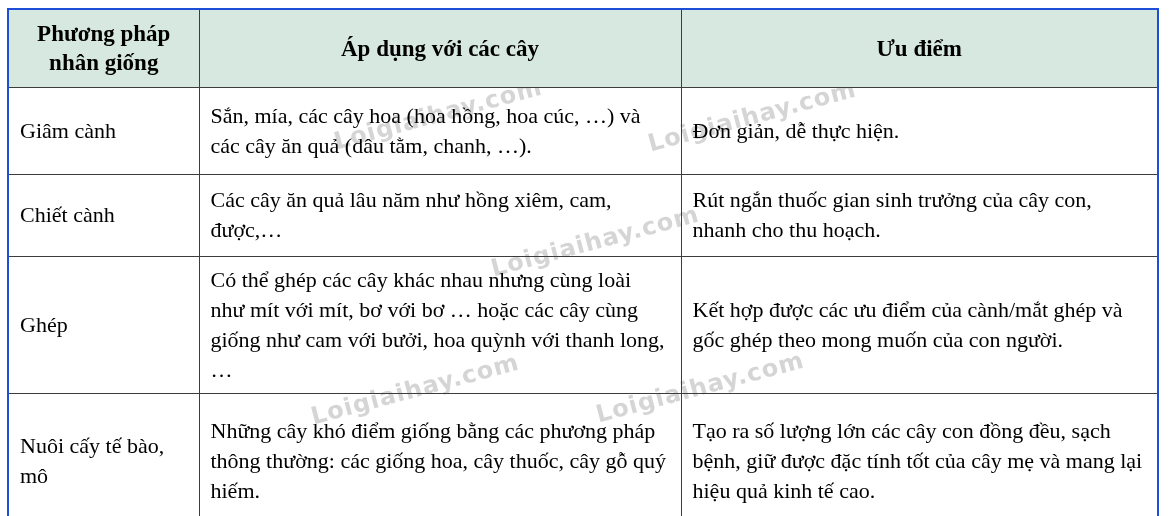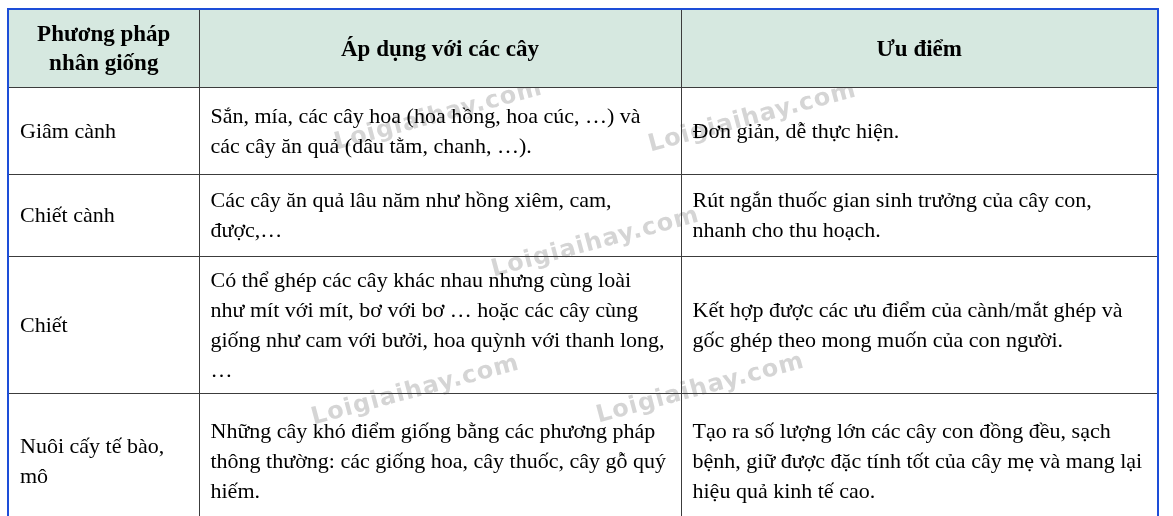--- a/index.html
+++ b/index.html
@@ -105,21 +105,21 @@
         <td>Giâm cành</td>
         <td>Sắn, mía, các cây hoa (hoa hồng, hoa cúc, …) và các cây ăn quả (dâu tằm, chanh, …).</td>
         <td>Đơn giản, dễ thực hiện.</td>
       </tr>
       <tr class="row-2">
         <td>Chiết cành</td>
         <td>Các cây ăn quả lâu năm như hồng xiêm, cam, được,…</td>
         <td>Rút ngắn thuốc gian sinh trưởng của cây con, nhanh cho thu hoạch.</td>
       </tr>
       <tr class="row-3">
-        <td>Chiết</td>
+        <td>Ghép</td>
         <td>Có thể ghép các cây khác nhau nhưng cùng loài như mít với mít, bơ với bơ … hoặc các cây cùng giống như cam với bưởi, hoa quỳnh với thanh long, …</td>
         <td>Kết hợp được các ưu điểm của cành/mắt ghép và gốc ghép theo mong muốn của con người.</td>
       </tr>
       <tr class="row-4">
         <td>Nuôi cấy tế bào, mô</td>
         <td>Những cây khó điểm giống bằng các phương pháp thông thường: các giống hoa, cây thuốc, cây gỗ quý hiếm.</td>
         <td>Tạo ra số lượng lớn các cây con đồng đều, sạch bệnh, giữ được đặc tính tốt của cây mẹ và mang lại hiệu quả kinh tế cao.</td>
       </tr>
     </tbody>
   </table>

